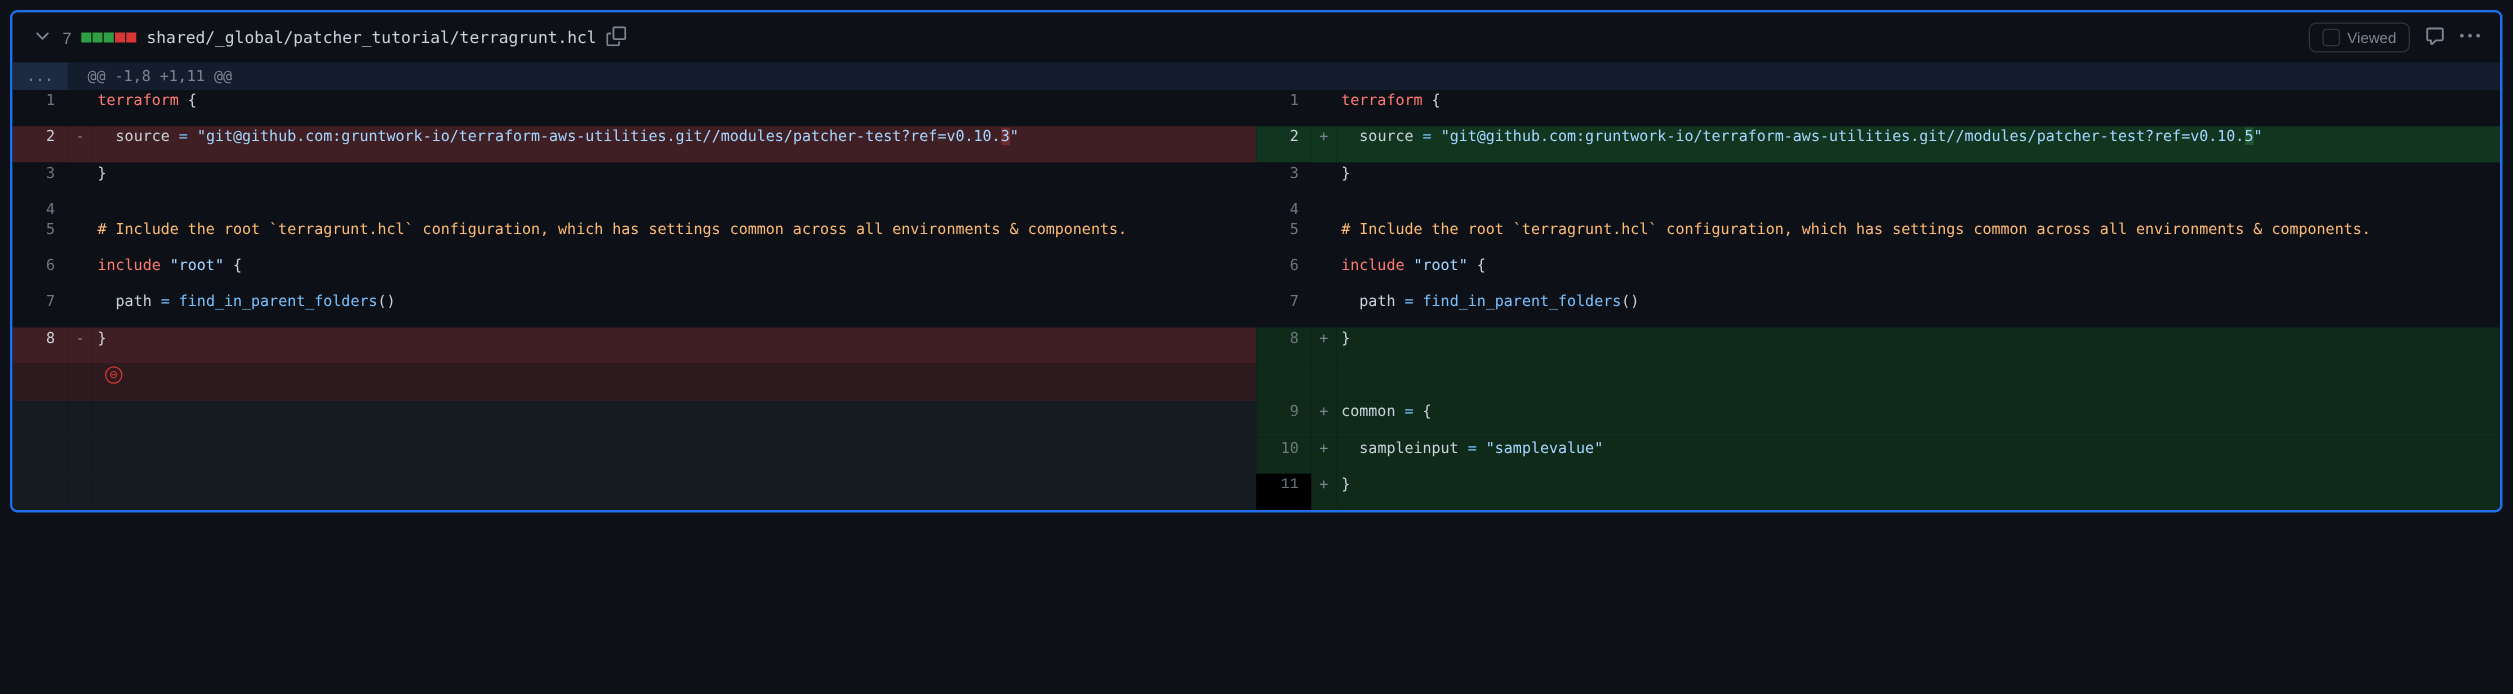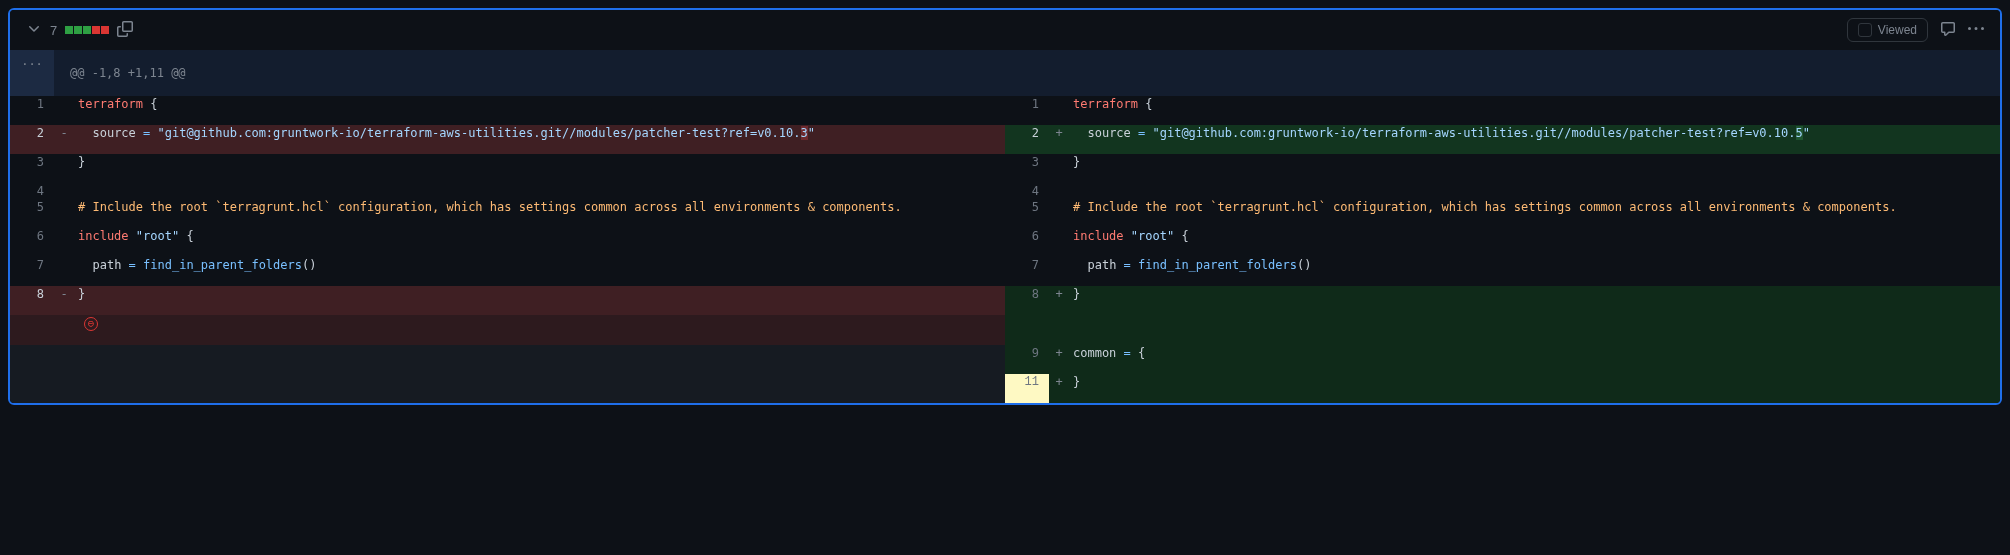--- a/index.html
+++ b/index.html
@@ -66,21 +66,21 @@
   font-size: 12px;
 }
 .hunk-expand {
   width: 44px;
   text-align: center;
   padding: 4px 0;
   background: #1c2a42;
   color: #7d8590;
   cursor: pointer;
 }
-.hunk-info { padding: 16px 16px; }
+.hunk-info { padding: 4px 16px; }
 .diff-table { width: 100%; border-collapse: collapse; table-layout: fixed; }
 .line-num {
   width: 44px;
   padding: 1px 10px;
   text-align: right;
   color: #6e7681;
   font-family: ui-monospace, SFMono-Regular, Consolas, monospace;
   font-size: 12px;
   user-select: none;
   vertical-align: top;
@@ -136,20 +136,21 @@
           </svg>
       </span>
       <span class="change-count">7</span>
       <span class="diffstat">
         <span class="diffstat-block diffstat-add"></span>
         <span class="diffstat-block diffstat-add"></span>
         <span class="diffstat-block diffstat-add"></span>
         <span class="diffstat-block diffstat-del"></span>
         <span class="diffstat-block diffstat-del"></span>
       </span>
+      <span class="file-path">shared/_global/patcher_tutorial/terragrunt.hcl</span>
       <span class="copy-icon">
         <svg width="16" height="16" viewBox="0 0 16 16" fill="currentColor">
             <path d="M0 6.75C0 5.784.784 5 1.75 5h1.5a.75.75 0 0 1 0 1.5h-1.5a.25.25 0 0 0-.25.25v7.5c0 .138.112.25.25.25h7.5a.25.25 0 0 0 .25-.25v-1.5a.75.75 0 0 1 1.5 0v1.5A1.75 1.75 0 0 1 9.25 16h-7.5A1.75 1.75 0 0 1 0 14.25Z"></path>
             <path d="M5 1.75C5 .784 5.784 0 6.75 0h7.5C15.216 0 16 .784 16 1.75v7.5A1.75 1.75 0 0 1 14.25 11h-7.5A1.75 1.75 0 0 1 5 9.25Zm1.75-.25a.25.25 0 0 0-.25.25v7.5c0 .138.112.25.25.25h7.5a.25.25 0 0 0 .25-.25v-7.5a.25.25 0 0 0-.25-.25Z"></path>
           </svg>
       </span>
     </div>
     <div class="file-header-right">
       <span class="viewed-toggle">
         <span class="viewed-checkbox"></span>
@@ -260,19 +261,27 @@
           <td class="line-marker empty-cell" style="background: rgb(22, 27, 34);"></td>
           <td class="line-code empty-cell" style="background: rgb(22, 27, 34);"></td>
           <td class="line-num" style="background: rgb(15, 42, 25);">9</td>
           <td class="line-marker" style="background: rgb(15, 42, 25);">+</td>
           <td class="line-code" style="background: rgb(15, 42, 25);"><span>common </span><span class="tok-op">=</span><span> {</span></td>
         </tr>
         <tr>
           <td class="line-num empty-cell" style="background: rgb(22, 27, 34);"></td>
           <td class="line-marker empty-cell" style="background: rgb(22, 27, 34);"></td>
           <td class="line-code empty-cell" style="background: rgb(22, 27, 34);"></td>
-          <td class="line-num" style="background: #fef9c3; font-family: Liberation Mono, monospace;">11</td>
+          <td class="line-num" style="background: rgb(15, 42, 25);">10</td>
+          <td class="line-marker" style="background: rgb(15, 42, 25);">+</td>
+          <td class="line-code" style="background: rgb(15, 42, 25);"><span>  sampleinput </span><span class="tok-op">=</span><span> </span><span class="tok-str">"samplevalue"</span></td>
+        </tr>
+        <tr>
+          <td class="line-num empty-cell" style="background: rgb(22, 27, 34);"></td>
+          <td class="line-marker empty-cell" style="background: rgb(22, 27, 34);"></td>
+          <td class="line-code empty-cell" style="background: rgb(22, 27, 34);"></td>
+          <td class="line-num" style="background: #000000; font-family: Liberation Mono, monospace;">11</td>
           <td class="line-marker" style="background: rgb(15, 42, 25);">+</td>
           <td class="line-code" style="background: rgb(15, 42, 25);"><span>}</span></td>
         </tr>
       </tbody>
   </table>
 </div>
 
 </body></html>

